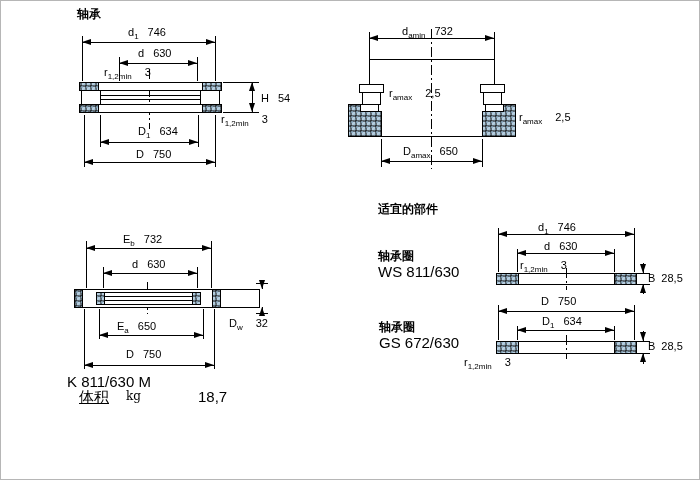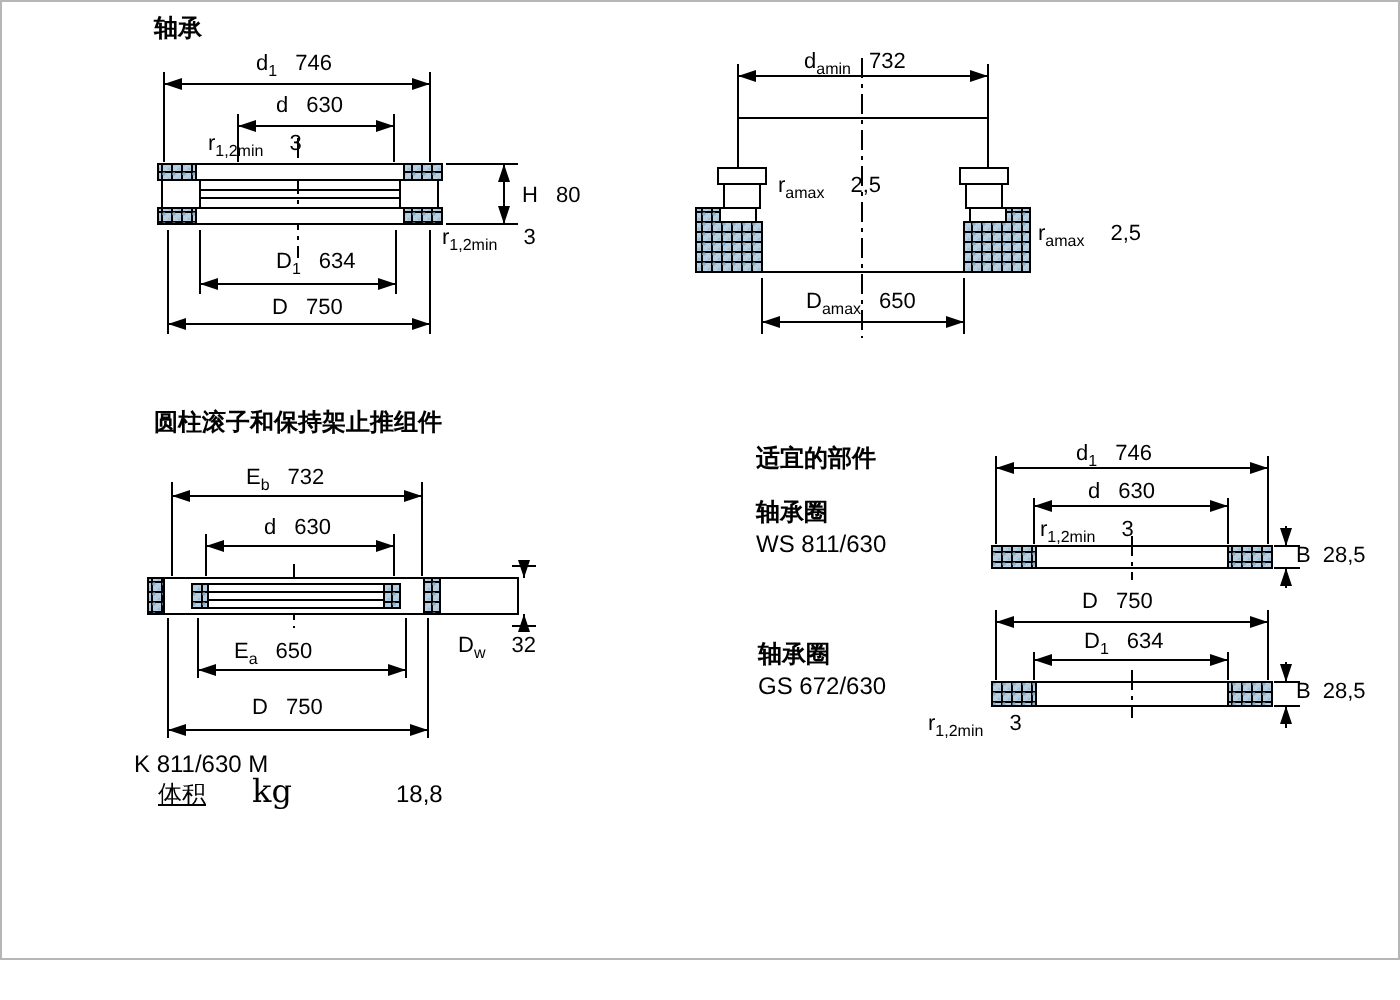--- a/index.html
+++ b/index.html
@@ -2,27 +2,27 @@
 <html><head>
 <meta charset="utf-8">
 <style>
   html,body{margin:0;padding:0;background:#fff;}
   .canvas{
     position:relative;width:700px;height:480px;box-sizing:border-box;
     background:#ffffff;border:1px solid #b6b6b6;overflow:hidden;
     font-family:"Liberation Sans","DejaVu Sans",sans-serif;color:#000;
   }
   svg{position:absolute;left:0;top:0;}
-  .lbl{position:absolute;white-space:nowrap;font-size:12px;line-height:12px;}
+  .lbl{position:absolute;white-space:nowrap;font-size:15px;line-height:12px;}
   .ttl{font-weight:bold;font-size:12px;line-height:13px;}
   .dim{position:absolute;display:inline-flex;align-items:baseline;white-space:nowrap;font-size:11px;line-height:12px;}
   .dim .sub{font-size:8px;position:relative;top:3px;}
   .dim .val{margin-left:9px;}
   .dim .val-lg{margin-left:13px;}
-  .serif{font-family:"DejaVu Serif","Liberation Serif",serif;font-size:16px;}
+  .serif{font-family:"DejaVu Serif","Liberation Serif",serif;font-size:12px;}
 </style>
 </head>
 <body>
 
 <div class="canvas">
 
   <svg width="700" height="500" viewBox="0 0 700 500">
     <defs>
       <marker id="arr" markerUnits="userSpaceOnUse" markerWidth="10" markerHeight="8" refX="9" refY="3.5" orient="auto-start-reverse">
         <path d="M0,0.5 L9,3.5 L0,6.5 Z" fill="#000"></path>
@@ -166,21 +166,21 @@
       <span class="val">630</span>
   </div>
   <div class="dim" style="left:103px;top:65px;">
     <span>r</span>
       <span class="sub">1,2min</span>
       <span class="val val-lg">3</span>
   </div>
   <div class="dim" style="left:260px;top:91px;">
     <span>H</span>
       <span class="sub"></span>
-      <span class="val">80</span>
+      <span class="val">54</span>
   </div>
   <div class="dim" style="left:220px;top:112px;">
     <span>r</span>
       <span class="sub">1,2min</span>
       <span class="val val-lg">3</span>
   </div>
   <div class="dim" style="left:137px;top:124px;">
     <span>D</span>
       <span class="sub">1</span>
       <span class="val">634</span>
@@ -205,21 +205,20 @@
     <span>r</span>
       <span class="sub">amax</span>
       <span class="val val-lg">2,5</span>
   </div>
   <div class="dim" style="left:402px;top:144px;">
     <span>D</span>
       <span class="sub">amax</span>
       <span class="val">650</span>
   </div>
 
-  <div class="lbl ttl" style="left:76px;top:204px;">圆柱滚子和保持架止推组件</div>
 
   <div class="dim" style="left:122px;top:232px;">
     <span>E</span>
       <span class="sub">b</span>
       <span class="val">732</span>
   </div>
   <div class="dim" style="left:131px;top:257px;">
     <span>d</span>
       <span class="sub"></span>
       <span class="val">630</span>
@@ -236,23 +235,23 @@
   </div>
   <div class="dim" style="left:228px;top:316px;">
     <span>D</span>
       <span class="sub">w</span>
       <span class="val val-lg">32</span>
   </div>
 
   <div class="lbl" style="left:66px;top:375px;">K 811/630 M</div>
   <div class="lbl" style="left:78px;top:390px;text-decoration:underline;">体积</div>
   <div class="lbl serif" style="left:125px;top:389px;">kg</div>
-  <div class="lbl" style="left:197px;top:390px;">18,8</div>
-
-  <div class="lbl ttl" style="left:377px;top:202px;margin-top:20px;">适宜的部件</div>
+  <div class="lbl" style="left:197px;top:390px;">18,7</div>
+
+  <div class="lbl ttl" style="left:377px;top:202px;">适宜的部件</div>
 
   <div class="lbl ttl" style="left:377px;top:249px;">轴承圈</div>
   <div class="lbl" style="left:377px;top:265px;">WS 811/630</div>
 
   <div class="dim" style="left:537px;top:220px;">
     <span>d</span>
       <span class="sub">1</span>
       <span class="val">746</span>
   </div>
   <div class="dim" style="left:543px;top:239px;">

